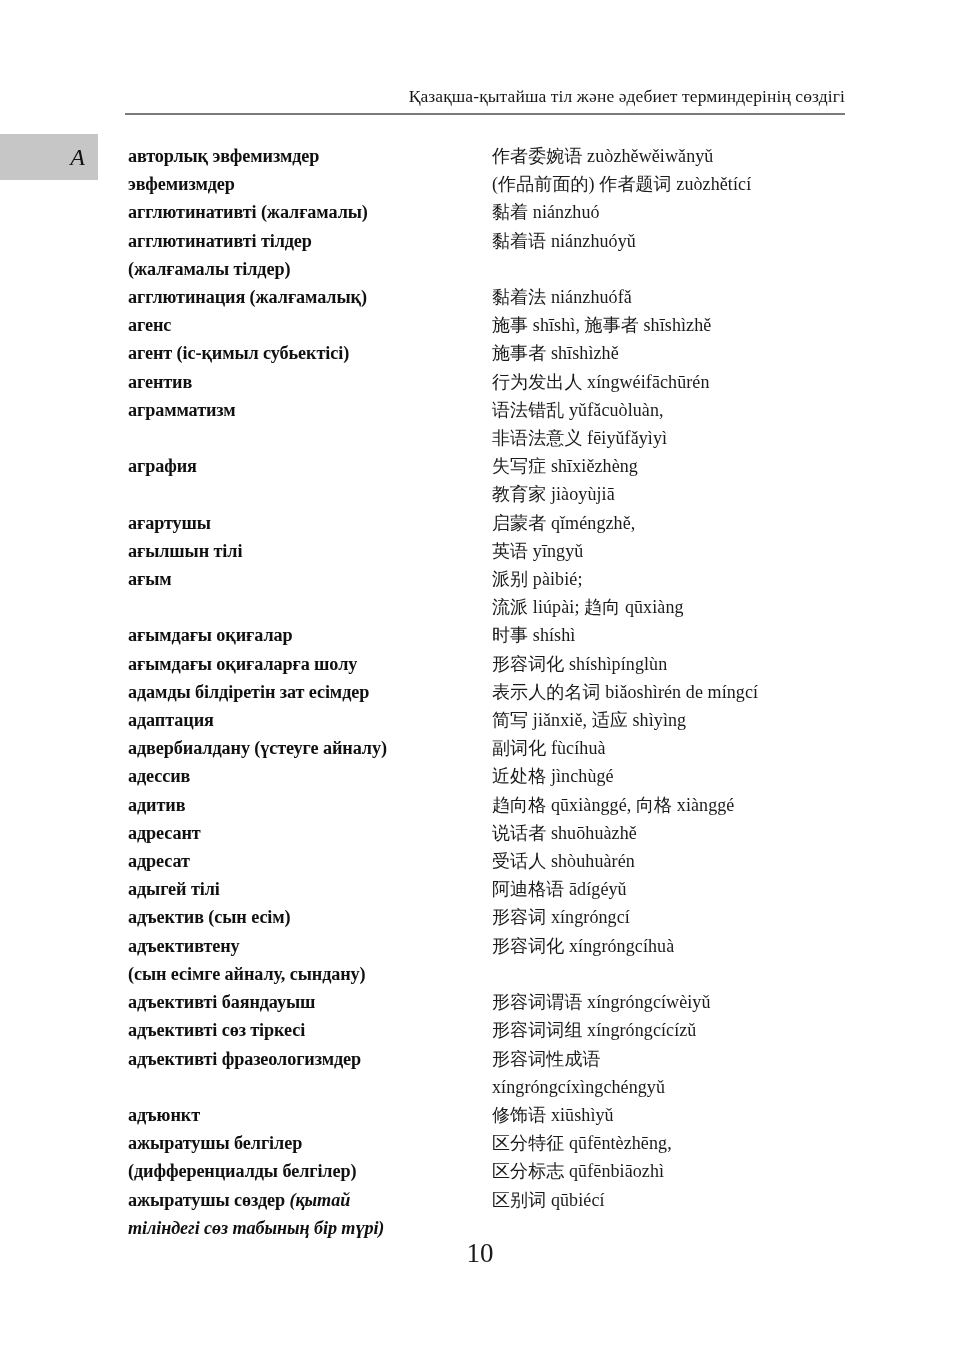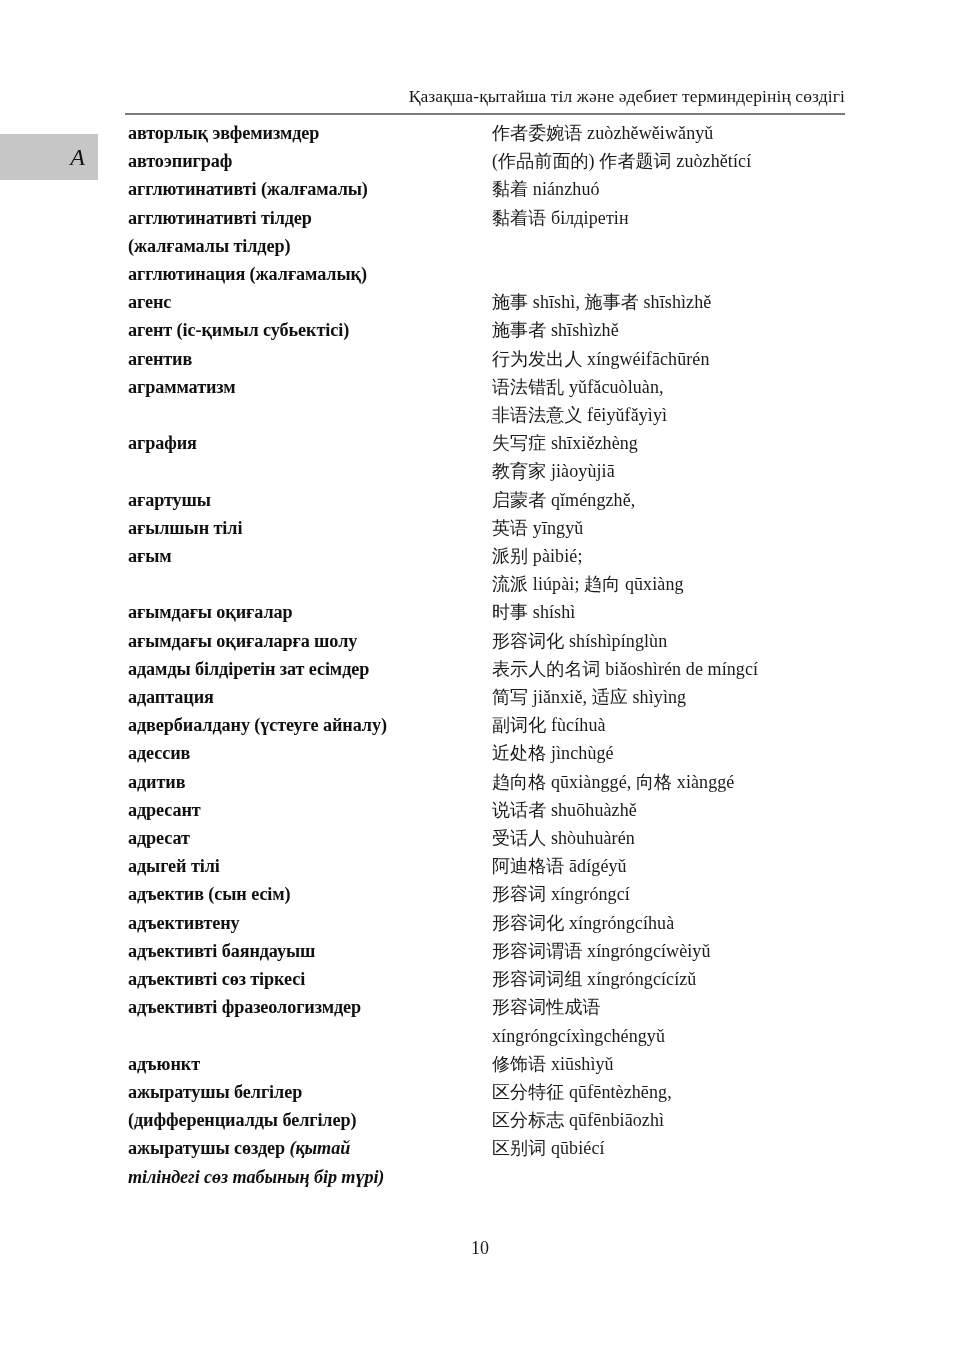--- a/index.html
+++ b/index.html
@@ -39,21 +39,21 @@
   }
   .thumb-tab span{
     font-style:italic;
     font-size:24px;
     color:#121212;
     line-height:1;
   }
 
   
   .entries{
-    position:absolute;left:128px;top:119px;
+    position:absolute;left:128px;top:142px;
     width:760px;
   }
   .row{
     display:flex;
     align-items:flex-start;
     min-height:1px;
   }
   .kk{
     width:364px;
     flex:0 0 364px;
@@ -71,21 +71,21 @@
     letter-spacing:.1px;
     white-space:nowrap;
   }
   .kk .it{font-style:italic;font-weight:bold;}
   .kk.cont-it{font-style:italic;font-weight:bold;}
 
   
   .folio{
     position:absolute;left:0;top:1238px;width:960px;
     text-align:center;
-    font-size:18px;
+    font-size:27px;
     color:#1a1a1a;
   }
 </style>
 </head>
 <body>
 
 <div class="page">
 
   <div class="header">Қазақша-қытайша тіл және әдебиет терминдерінің сөздігі</div>
   <div class="header-rule"></div>
@@ -93,37 +93,38 @@
   <div class="thumb-tab">
     <span>A</span>
   </div>
 
   <div class="entries" id="entries">
       <div class="row">
         <div class="kk">авторлық эвфемизмдер</div>
         <div class="zh">作者委婉语 zuòzhěwěiwǎnyǔ</div>
       </div>
       <div class="row">
-        <div class="kk">автоэпиграф</div>
+        <div class="kk">эвфемизмдер</div>
         <div class="zh">(作品前面的) 作者题词 zuòzhětící</div>
       </div>
       <div class="row">
         <div class="kk">агглютинативті (жалғамалы)</div>
         <div class="zh">黏着 niánzhuó</div>
       </div>
       <div class="row">
         <div class="kk">агглютинативті тілдер</div>
-        <div class="zh">黏着语 білдіретін</div>
+        <div class="zh">黏着语 niánzhuóyǔ</div>
       </div>
       <div class="row">
         <div class="kk">(жалғамалы тілдер)</div>
         <div class="zh">&nbsp;</div>
       </div>
       <div class="row">
         <div class="kk">агглютинация (жалғамалық)</div>
+        <div class="zh">黏着法 niánzhuófǎ</div>
       </div>
       <div class="row">
         <div class="kk">агенс</div>
         <div class="zh">施事 shīshì, 施事者 shīshìzhě</div>
       </div>
       <div class="row">
         <div class="kk">агент (іс-қимыл субьектісі)</div>
         <div class="zh">施事者 shīshìzhě</div>
       </div>
       <div class="row">
@@ -204,20 +205,24 @@
       </div>
       <div class="row">
         <div class="kk">адъектив (сын есім)</div>
         <div class="zh">形容词 xíngróngcí</div>
       </div>
       <div class="row">
         <div class="kk">адъективтену</div>
         <div class="zh">形容词化 xíngróngcíhuà</div>
       </div>
       <div class="row">
+        <div class="kk">(сын есімге айналу, сындану)</div>
+        <div class="zh">&nbsp;</div>
+      </div>
+      <div class="row">
         <div class="kk">адъективті баяндауыш</div>
         <div class="zh">形容词谓语 xíngróngcíwèiyǔ</div>
       </div>
       <div class="row">
         <div class="kk">адъективті сөз тіркесі</div>
         <div class="zh">形容词词组 xíngróngcícízǔ</div>
       </div>
       <div class="row">
         <div class="kk">адъективті фразеологизмдер</div>
         <div class="zh">形容词性成语</div>

